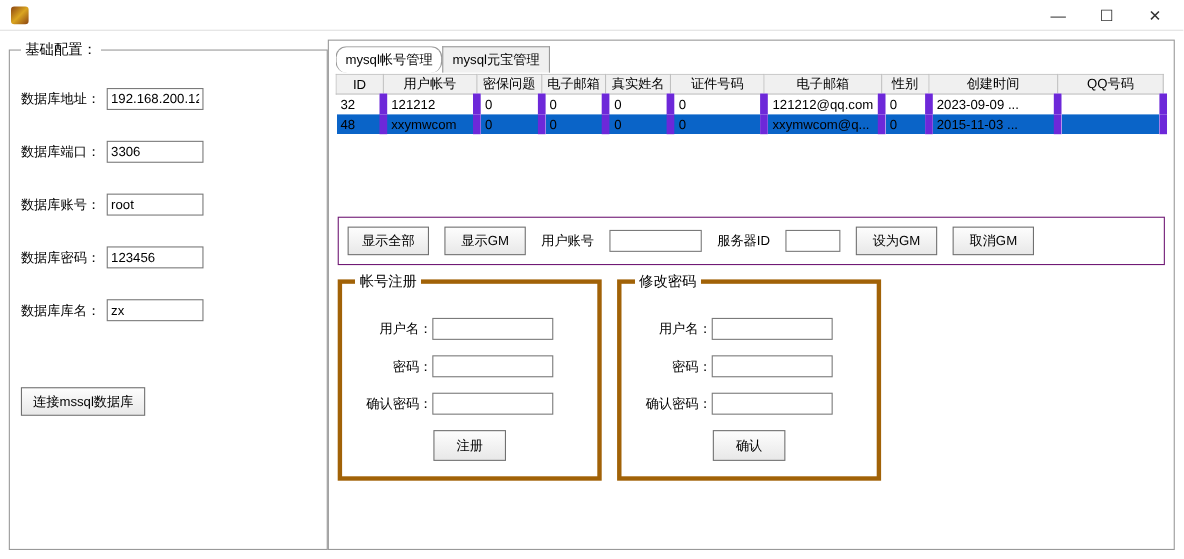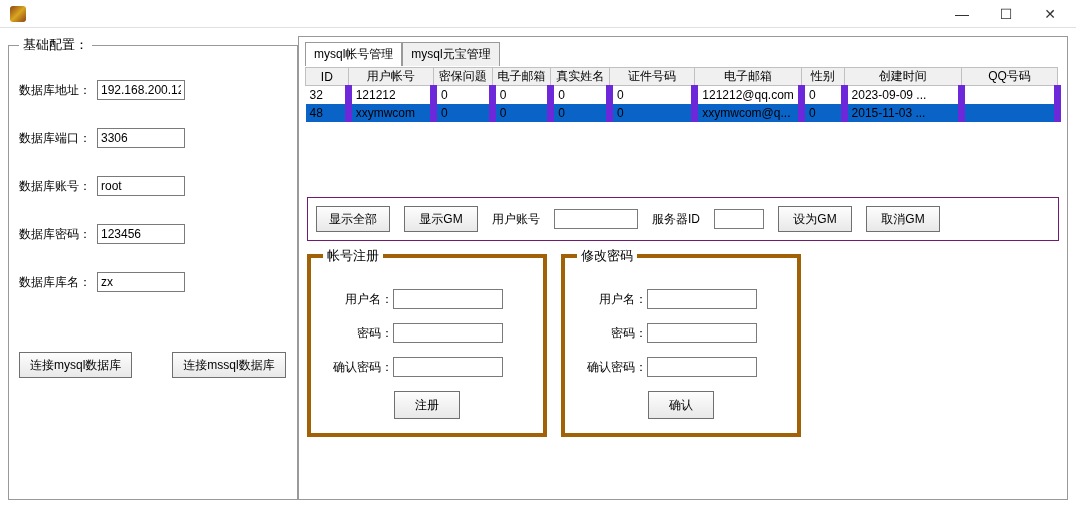--- a/index.html
+++ b/index.html
@@ -16,21 +16,21 @@
 .cfg-row { display: flex; align-items: center; margin-top: 18px; margin-bottom: 28px; }
 .cfg-row label { width: 78px; }
 .cfg-row input { width: 88px; height: 20px; border: 1px solid #7a7a7a; padding: 1px 3px; font-family: inherit; font-size: 12px; }
 .left-btns { display: flex; gap: 40px; margin-top: 60px; }
 .left-btns button, .std-btn { height: 26px; padding: 0 10px; border: 1px solid #707070; background: linear-gradient(#fdfdfd,#e8e8e8); font-family: inherit; font-size: 12px; cursor: pointer; }
 
 
 fieldset.right { flex: 1; border: 1px solid #999; padding: 6px; position: relative; }
 .tabs { display: flex; position: relative; top: -1px; }
 .tab { border: 1px solid #999; border-bottom: none; padding: 3px 8px; background: #f0f0f0; margin-right: 0; font-size: 12px; }
-.tab.active { background: #fff; position: relative; z-index: 2; }
+.tab.active { background: #fff; position: relative; z-index: 2; border-radius: 10px; }
 
 
 .tbl-wrap { height: 124px; background: #fff; overflow: hidden; border: 0; }
 table { border-collapse: collapse; width: 100%; table-layout: fixed; }
 th, td { border-right: 1px solid #c0c0c0; height: 18px; padding: 0 4px; text-align: left; font-size: 12px; white-space: nowrap; overflow: hidden; }
 thead th { background: #f0f0f0; border: 1px solid #c0c0c0; font-weight: normal; text-align: center; }
 tbody tr { background: #fff; }
 tbody tr.selected { background: #0a64c8; color: #000000; }
 tbody td { border-right: 7px solid #6d28d9; border-bottom: none; }
 
@@ -77,21 +77,20 @@
     </div>
     <div class="cfg-row">
       <label>数据库密码：</label>
       <input value="123456" style="">
     </div>
     <div class="cfg-row">
       <label>数据库库名：</label>
       <input value="zx" style="">
     </div>
     <div class="left-btns">
-      <button class="std-btn">连接mysql数据库</button>
       <button class="std-btn">连接mssql数据库</button>
     </div>
   </fieldset>
 
   <fieldset class="right">
     <div class="tabs">
       <div class="tab active">mysql帐号管理</div>
       <div class="tab">mysql元宝管理</div>
     </div>
 

